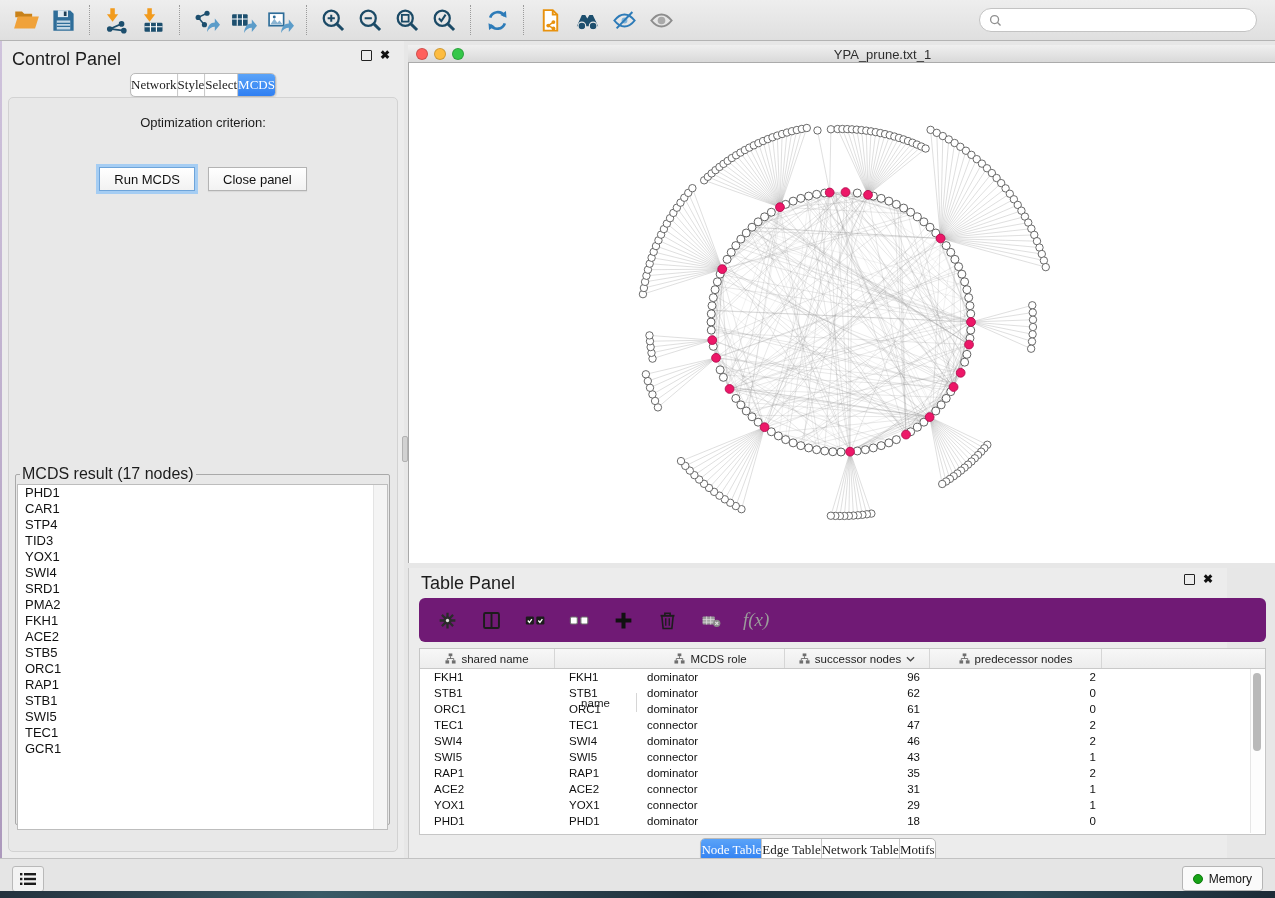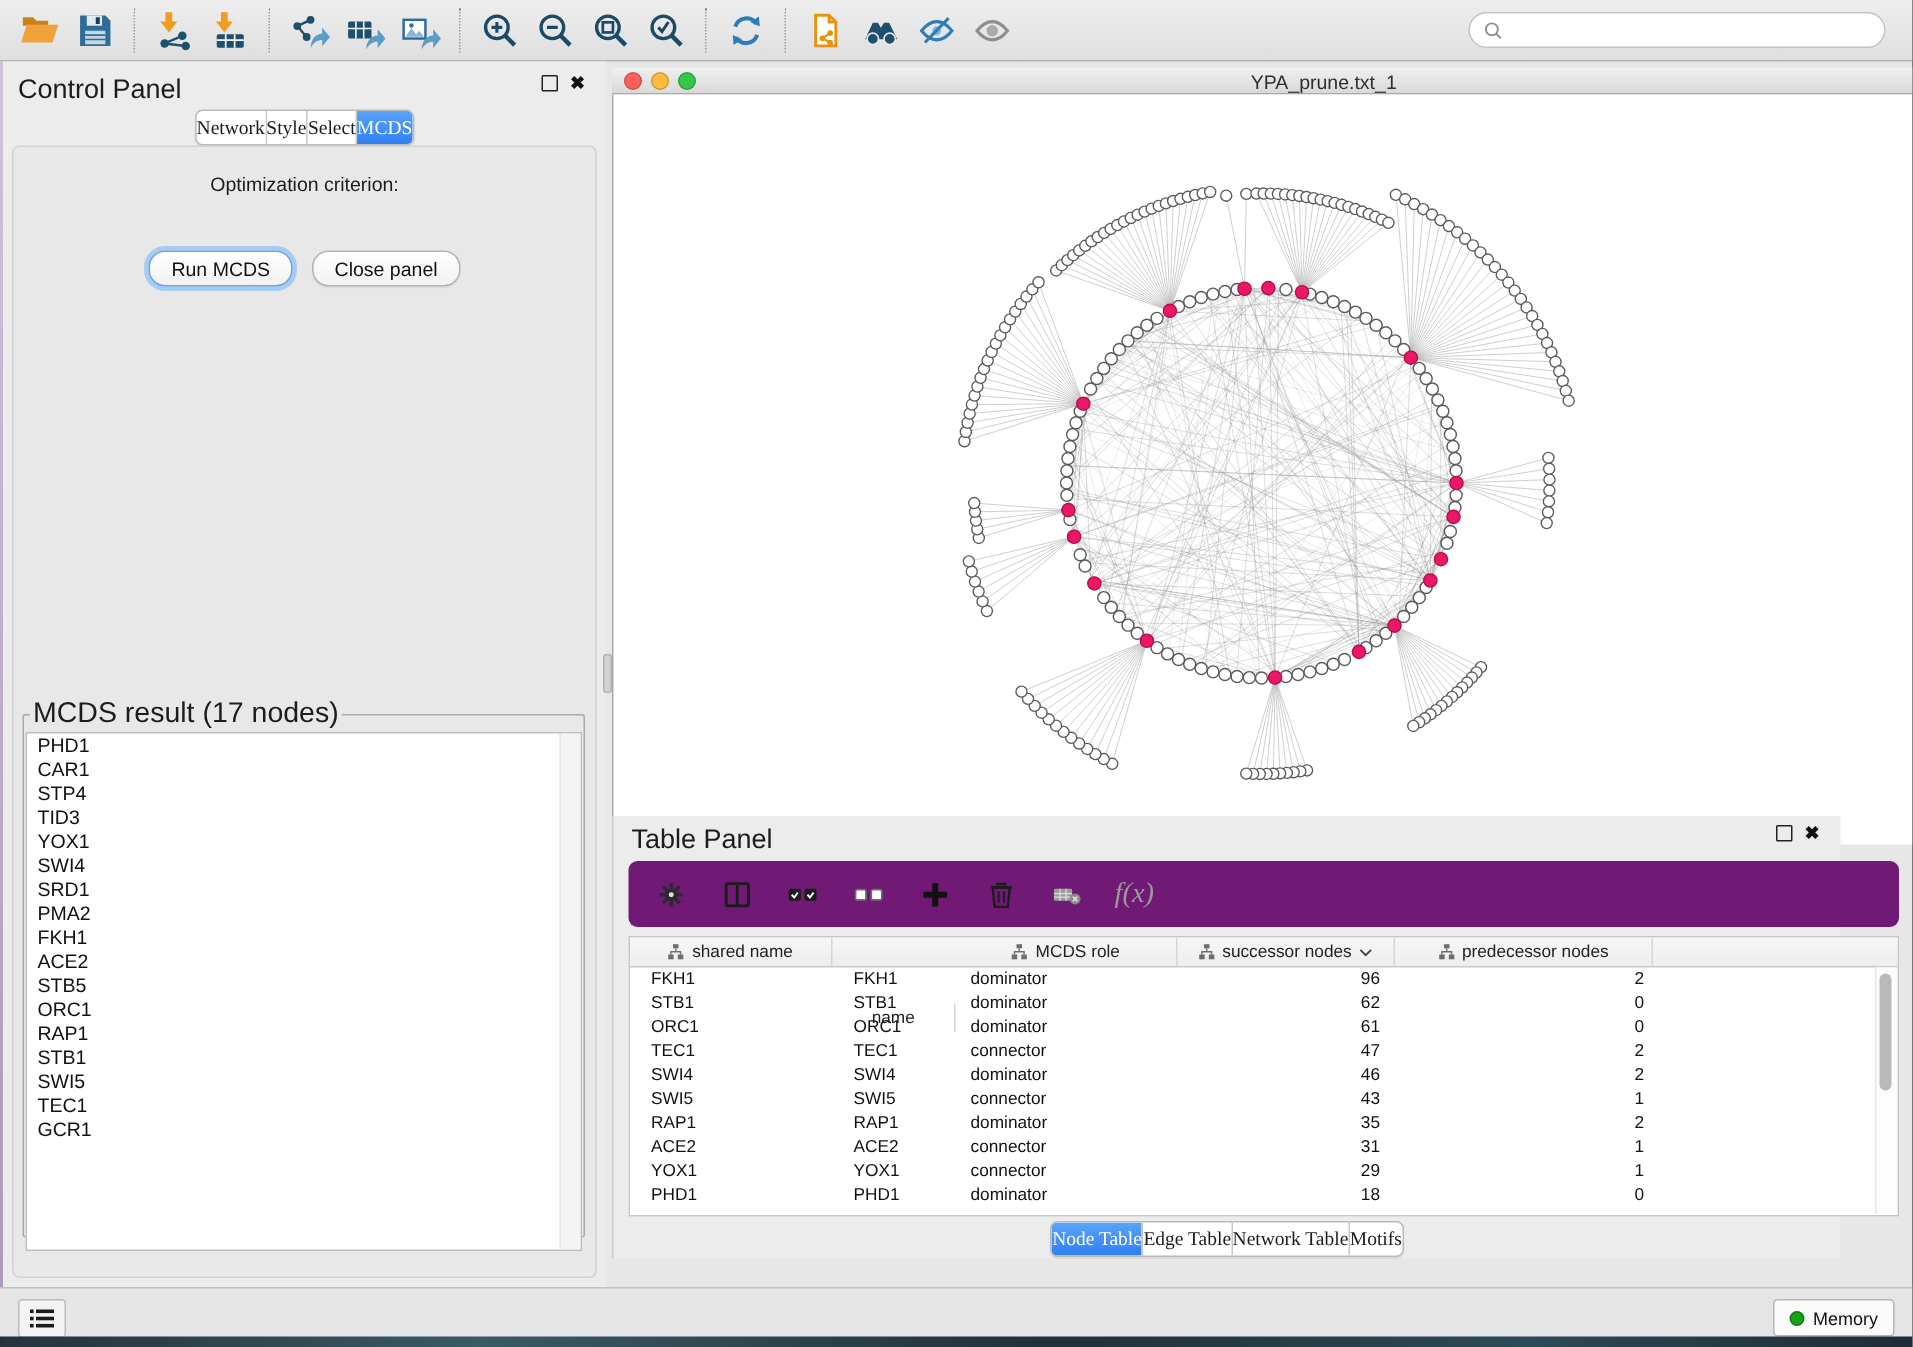--- a/index.html
+++ b/index.html
@@ -39,47 +39,47 @@
   .cp-box{position:absolute;left:6px;top:56px;width:390px;height:755px;background:#e8e8e8;
           border:1px solid #d2d2d2;border-radius:5px;box-sizing:border-box;}
   .opt-label{position:absolute;left:0;top:17px;width:100%;text-align:center;font-size:13px;color:#1c1c1c;}
   .dropdown{position:absolute;left:38px;top:36px;width:316px;height:23px;background:#fff;
             border:1px solid #b5b5b5;border-radius:5px;box-sizing:border-box;display:flex;
             align-items:center;box-shadow:0 1px 1px rgba(0,0,0,.07);}
   .dropdown .dv{flex:1;font-size:13px;padding-left:9px;color:#111;white-space:nowrap;overflow:hidden;}
   .dd-step{width:20px;height:23px;margin:-1px -1px -1px 0;border-radius:0 5px 5px 0;
            background:linear-gradient(#6cb0f9,#2e7ef2);display:flex;flex-direction:column;
            align-items:center;justify-content:center;gap:1px;}
-  .btn{background:linear-gradient(#ffffff,#f2f2f2);border:1px solid #b3b3b3;border-radius:11px;
+  .btn{background:linear-gradient(#ffffff,#f2f2f2);border:1px solid #b3b3b3;border-radius:0;
        font-size:13px;color:#111;padding:3px 14px;height:24px;box-sizing:border-box;
        display:inline-flex;align-items:center;justify-content:center;box-shadow:0 1px 1px rgba(0,0,0,.06);}
   .btn.focus{box-shadow:0 0 0 3px #a5cdf3;border-color:#6ea4d9;}
   .btn-row{position:absolute;left:0;top:69px;width:100%;display:flex;justify-content:center;gap:13px;}
   fieldset.mcds{position:absolute;left:6px;top:367px;width:371px;height:356px;border:1px solid #a9a9a9;
            border-radius:2px;margin:0;padding:1px;background:#e8e8e8;box-sizing:content-box;}
-  fieldset.mcds legend{font-size:19px;color:#1c1c1c;padding:0 2px;margin-left:3px;}
+  fieldset.mcds legend{font-size:16px;color:#1c1c1c;padding:0 2px;margin-left:3px;}
   .mcds-list{position:relative;width:100%;height:346px;background:#fff;border:1px solid #bdbdbd;
              box-sizing:border-box;overflow:hidden;}
   .mcds-item{font-size:13px;line-height:16px;padding-left:7px;color:#111;}
   .v-track{position:absolute;right:0;top:0;bottom:0;width:13px;background:#f4f4f4;border-left:1px solid #e4e4e4;}
   
   .split-handle{position:absolute;left:402px;top:436px;width:6px;height:26px;background:#d2d2d2;
                 border:1px solid #b2b2b2;border-radius:2px;box-sizing:border-box;}
   
   .net-window{position:absolute;left:408px;top:45px;width:949px;height:518px;}
   .net-titlebar{position:absolute;left:0;top:0;width:100%;height:18px;
                 background:linear-gradient(#f0f0f0,#d9d9d9);border-bottom:1px solid #ababab;
                 box-sizing:border-box;}
   .lights{position:absolute;left:8px;top:3px;display:flex;gap:6px;}
   .light{width:12px;height:12px;border-radius:50%;border:1px solid rgba(0,0,0,.18);box-sizing:border-box;}
   .net-title{position:absolute;left:0;top:2px;width:100%;text-align:center;font-size:13px;color:#2e2e2e;}
   .net-canvas{position:absolute;left:0;top:18px;width:867px;height:500px;background:#fff;
               border-left:1px solid #a9a9a9;box-sizing:border-box;}
   
-  .table-panel{position:absolute;left:408px;top:544px;width:819px;height:295px;background:#ececec;
+  .table-panel{position:absolute;left:408px;top:568px;width:819px;height:295px;background:#ececec;
                border-left:1px solid #c9c9c9;box-sizing:border-box;}
   .tp-toolbar{position:absolute;left:10px;top:30px;width:847px;height:44px;background:#701a75;
               border-radius:6px;display:flex;align-items:center;padding-left:16px;gap:20px;box-sizing:border-box;}
   .tpi{width:24px;height:24px;display:flex;align-items:center;justify-content:center;}
   .tpi svg{width:21px;height:21px;}
   .fx{font-family:"Liberation Serif",serif;font-style:italic;font-size:19px;color:#9b9b9b;}
   .ntable{position:absolute;left:10px;top:80px;width:847px;height:187px;background:#fff;
           border:1px solid #c6c6c6;box-sizing:border-box;overflow:hidden;}
   .t-header{display:flex;height:19px;background:linear-gradient(#f7f7f7,#ededed);
             border-bottom:1px solid #c9c9c9;}

